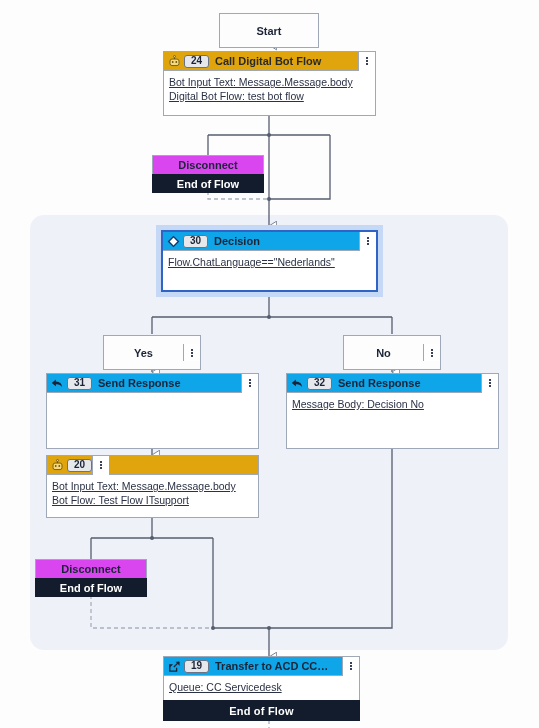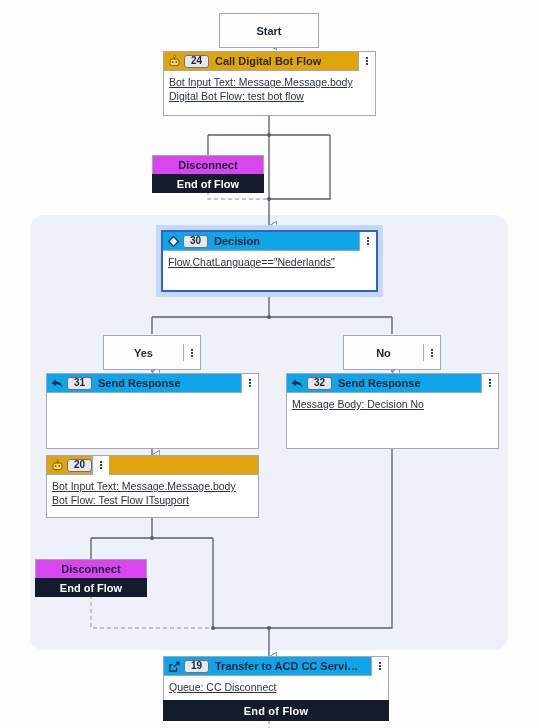--- a/index.html
+++ b/index.html
@@ -375,37 +375,37 @@
       <div>Bot Input Text: Message.Message.body</div>
       <div>Bot Flow: Test Flow ITsupport</div>
     </div>
   </div>
 
   <div class="disconnect" style="left:35px; top:559px;">
     <div class="dc-title">Disconnect</div>
     <div class="dc-eof">End of Flow</div>
   </div>
 
-  <div class="node" style="left:163px; top:656px; width:226px; height:65px;">
+  <div class="node" style="left:163px; top:656px; width:197px; height:65px;">
     <div class="node-head gray">
       <span class="head-icon">
         <svg class="ico" width="13" height="13" viewBox="0 0 16 16">
           <path d="M2.2,5.2 L2.2,13.6 L10.6,13.6 L10.6,9.6" fill="none" stroke="#1b2436" stroke-width="1.6"></path>
           <path d="M6.2,5.2 L2.2,5.2 L2.2,9.2 Z" fill="#1b2436"></path>
           <path d="M7.2,8.6 L13.6,2.3" stroke="#1b2436" stroke-width="1.6"></path>
           <path d="M9.4,2.2 L14.2,2.2 L14.2,7.0 Z" fill="#1b2436"></path>
         </svg>
       </span>
       <span class="badge">19</span>
       <span class="head-title">Transfer to ACD CC Serviced…</span>
       <span class="kebab">
         <i></i>
           <i></i>
           <i></i>
       </span>
     </div>
     <div class="node-body">
-      <div>Queue: CC Disconnect</div>
+      <div>Queue: CC Servicedesk</div>
     </div>
     <div class="eof">End of Flow</div>
   </div>
 
 </div>
 
 </body></html>

